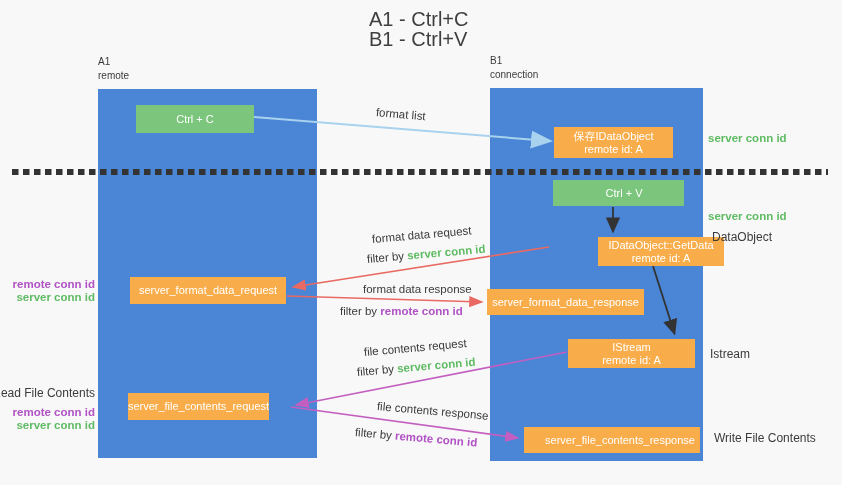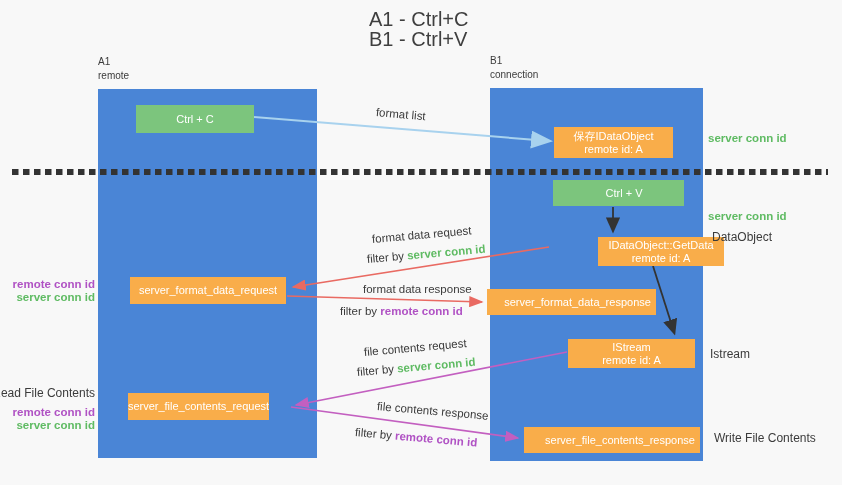--- a/index.html
+++ b/index.html
@@ -21,21 +21,21 @@
   .node{position:absolute;z-index:3;display:flex;flex-direction:column;align-items:center;justify-content:center;
         color:#fff;font-size:11px;line-height:13px;text-align:center;}
   .node.green{background:#7cc57d;}
   .node.orange{background:#f9ad4a;}
 
   .n-ctrl-c{left:136px;top:105px;width:118px;height:28px;}
   .n-save{left:554px;top:127px;width:119px;height:31px;}
   .n-ctrl-v{left:553px;top:180px;width:120px;height:26px;padding-left:11px;}
   .n-getdata{left:550px;top:237px;width:126px;height:29px;margin-left:48px;}
   .n-fmt-req{left:130px;top:277px;width:156px;height:27px;}
-  .n-fmt-resp{left:487px;top:289px;width:157px;height:26px;padding-left:12px;}
+  .n-fmt-resp{left:487px;top:289px;width:157px;height:26px;}
   .n-istream{left:568px;top:339px;width:127px;height:29px;}
   .n-file-req{left:128px;top:393px;width:141px;height:27px;}
   .n-file-resp{left:524px;top:427px;width:160px;height:26px;padding-left:16px;}
 
   .flabel{position:absolute;z-index:3;font-size:11.5px;color:#3b3b3b;white-space:nowrap;transform-origin:left center;}
   .green-text{color:#5fbb63;font-weight:bold;}
   .purple-text{color:#b052c4;font-weight:bold;}
 
   .side{position:absolute;z-index:3;font-size:11.5px;color:#3b3b3b;white-space:nowrap;}
   .side.bold-green{color:#5fbb63;font-weight:bold;}

